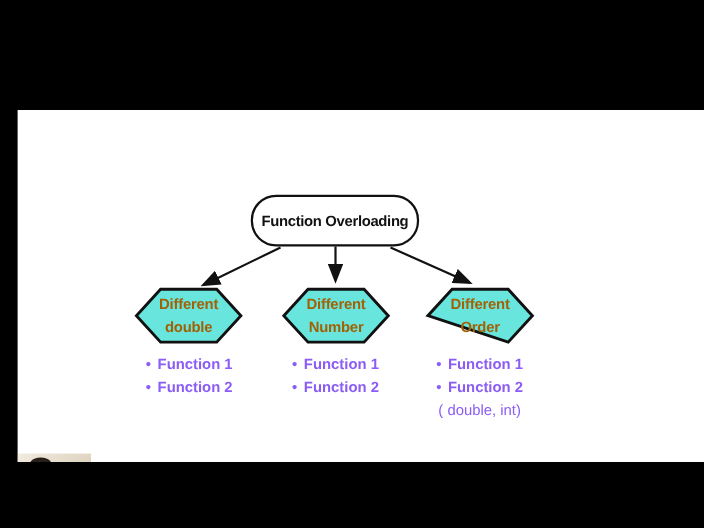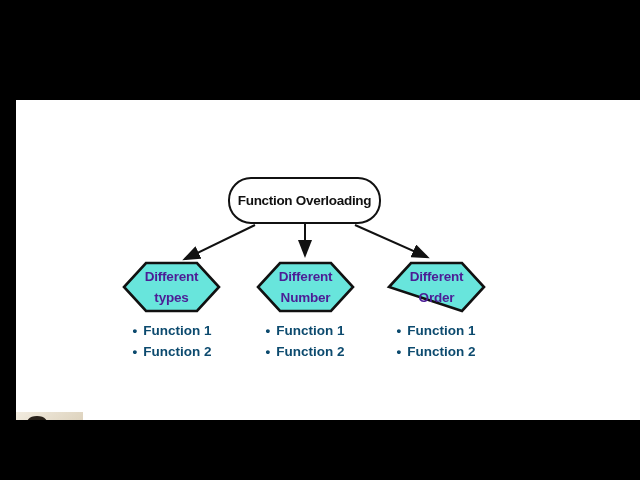--- a/index.html
+++ b/index.html
@@ -14,23 +14,23 @@
   .connectors { position:absolute; left:0; top:0; pointer-events:none; }
   .root-box { position:absolute; left:212px; top:77px; width:153px; height:47px;
               border:2.5px solid var(--shape_border,#111); border-radius:23px;
               background:#fff; display:flex; align-items:center; justify-content:center; }
   .root-box span { font-weight:bold; font-size:13.5px; letter-spacing:-0.3px; color:#111; }
   .hex { position:absolute; top:161px; width:99px; height:52px; }
   .hex svg { position:absolute; left:0; top:0; overflow:visible; }
   .hex polygon { fill:var(--hexagon_fill,#68e5dc); stroke:var(--shape_border,#111); stroke-width:2.6; }
   .hex-label { position:absolute; inset:0; display:flex; flex-direction:column;
                align-items:center; justify-content:center; line-height:21px;
-               font-weight:bold; font-size:13.5px; color:#4c1d95; letter-spacing:-0.2px; }
+               font-weight:bold; font-size:13.5px; color:#a16207; letter-spacing:-0.2px; }
   .blist { position:absolute; top:220px; width:150px; text-align:center;
-           font-size:13.5px; line-height:21px; color:#0c4a6e; }
+           font-size:13.5px; line-height:21px; color:#8b5cf6; }
   .blist .li { white-space:pre; }
   .blist .fn { font-weight:bold; }
   .blist .bu { font-weight:bold; margin-right:6px; }
   .webcam { position:absolute; left:0; top:312px; width:67px; height:48px; overflow:hidden; }
   .strip { position:absolute; right:0; }
   .strip.pale  { left:67px; top:329px; height:3px; background:var(--green_pale,#e2f0cd); }
   .strip.light { left:67px; top:332px; height:4px; background:var(--green_light,#93c83d); }
   .strip.main  { left:67px; top:336px; height:24px; background:var(--green_main,#5eb43b); }
 </style>
 </head>
@@ -56,21 +56,21 @@
     <div class="root-box">
       <span>Function Overloading</span>
     </div>
 
     <div class="hex" style="left:106px">
       <svg width="99" height="52" viewBox="0 0 99 52">
         <polygon points="24,2 75,2 97,26 75,50 24,50 2,26"></polygon>
       </svg>
       <div class="hex-label">
         <span>Different</span>
-        <span>types</span>
+        <span>double</span>
       </div>
     </div>
 
     <div class="hex" style="left:240px">
       <svg width="99" height="52" viewBox="0 0 99 52">
         <polygon points="24,2 75,2 97,26 75,50 24,50 2,26"></polygon>
       </svg>
       <div class="hex-label">
         <span>Different</span>
         <span>Number</span>
@@ -93,20 +93,21 @@
     </div>
 
     <div class="blist" style="left:214px">
       <div class="li"><span class="bu">•</span><span class="fn">Function 1</span></div>
       <div class="li"><span class="bu">•</span><span class="fn">Function 2</span></div>
     </div>
 
     <div class="blist" style="left:345px">
       <div class="li"><span class="bu">•</span><span class="fn">Function 1</span></div>
       <div class="li"><span class="bu">•</span><span class="fn">Function 2</span></div>
+      <div class="li">( double, int)</div>
     </div>
 
     <div class="webcam">
       <svg width="67" height="48" viewBox="0 0 67 48">
         <defs>
           <linearGradient id="wall" x1="0" y1="0" x2="1" y2="1">
             <stop offset="0" stop-color="#f2ece0"></stop>
             <stop offset="1" stop-color="#cfc1a6"></stop>
           </linearGradient>
         </defs>

